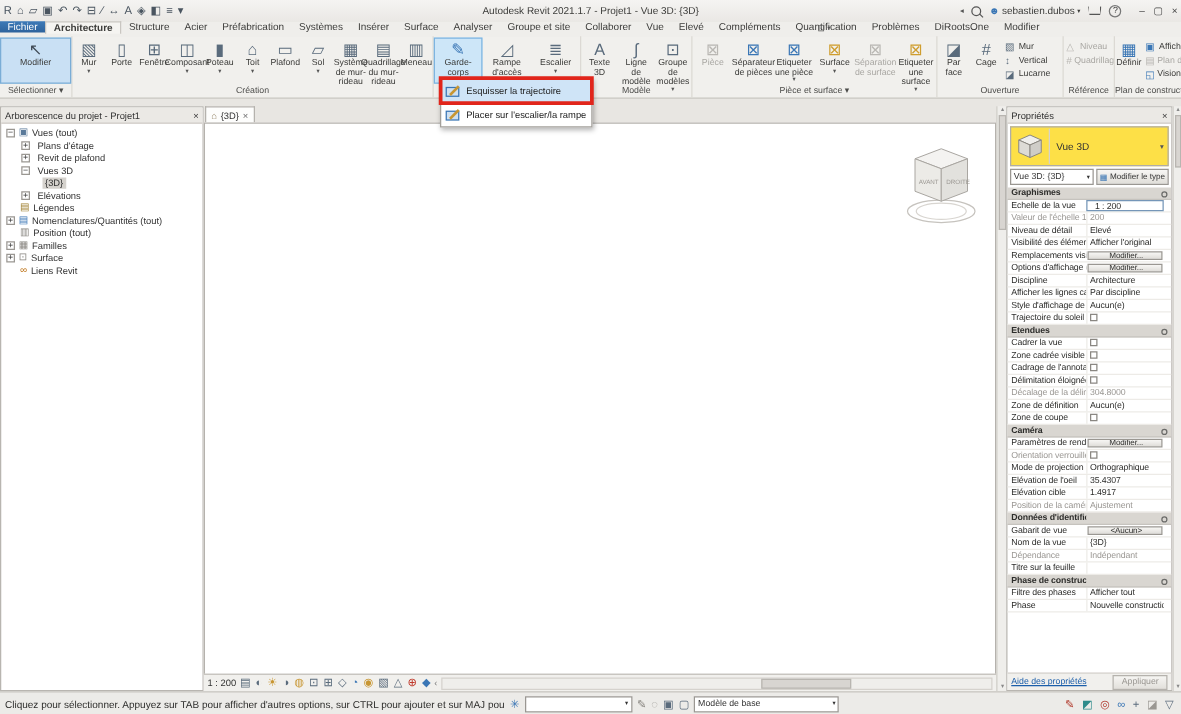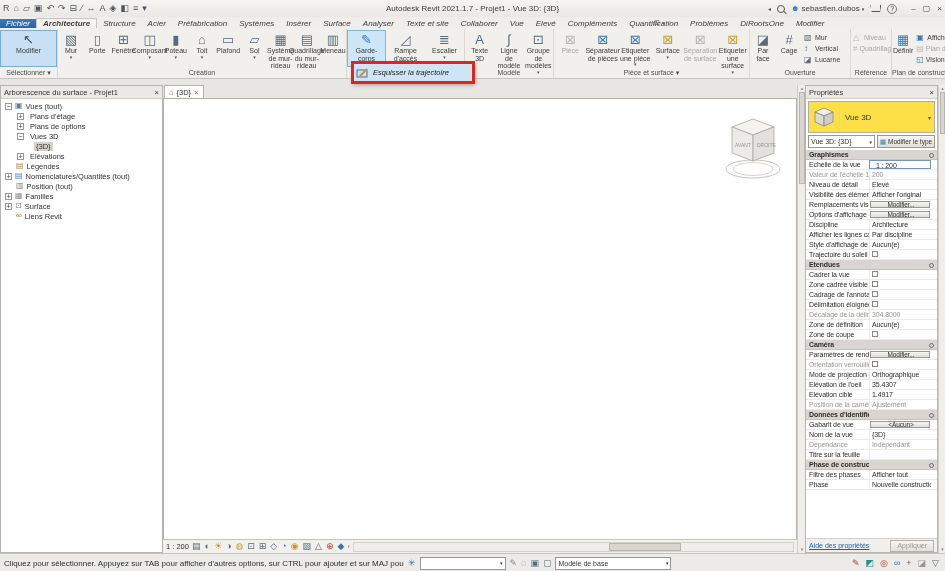--- a/index.html
+++ b/index.html
@@ -16,21 +16,21 @@
   #title{position:absolute;left:0;right:0;text-align:center;font-size:8px;color:#3c3c3a;pointer-events:none;}
   #tb-right{position:absolute;right:3px;top:0;height:17px;display:flex;align-items:center;gap:6px;background:transparent;}
   .mag{width:6px;height:6px;border:1px solid #555;border-radius:50%;position:relative;display:inline-block;}
   .mag::after{content:"";position:absolute;width:4px;height:1px;background:#555;transform:rotate(45deg);right:-3px;bottom:-1px;}
   .user-chip{display:flex;align-items:center;gap:2px;font-size:8px;color:#3c3c3a;}
   .cart{width:9px;height:6px;border:1px solid #555;border-top:none;clip-path:polygon(0 0,100% 0,88% 100%,12% 100%);display:inline-block;}
   .winbtns{display:flex;gap:7px;margin-left:8px;font-size:8px;color:#444;}
 
   
   #tabrow{position:absolute;top:17px;left:0;right:0;height:12px;background:#efeeeb;
-    display:flex;align-items:center;font-size:8px;font-style:italic;}
+    display:flex;align-items:flex-start;font-size:8px;}
   .tab{padding:0 6px;display:flex;align-items:center;color:#3c3c3a;white-space:nowrap;}
   .tab.file{background:linear-gradient(#3d7ab8,#2e639c);color:#fff;}
   .tab.active{background:#f5f4f1;border:1px solid #c9c6c1;border-bottom:none;font-weight:bold;}
   .tab-extra{margin-left:6px;display:flex;align-items:center;color:#555;font-size:7px;gap:2px;}
 
   
   #ribbon{position:absolute;top:29px;left:0;right:0;height:49px;background:#f1f0ed;
     border-bottom:1px solid #c8c5c0;display:flex;}
   .rgroup{position:relative;border-right:1px solid #dcd9d4;height:100%;flex:0 0 auto;}
   .rbtns{display:flex;height:37px;padding-top:1px;align-items:stretch;}
@@ -50,21 +50,21 @@
     white-space:nowrap;overflow:hidden;}
   .srow .ricon{font-size:8px;line-height:8px;height:auto;width:9px;}
   .srow.disabled{color:#a9a7a3;}
   .srow.disabled .ricon{color:#b9b7b3;}
 
   
   #gc-menu{position:absolute;left:352px;top:62px;width:120px;background:#fff;
     border:1px solid #a3a09b;box-shadow:1px 2px 4px rgba(0,0,0,.3);z-index:40;}
   .mitem{display:flex;align-items:center;gap:3px;height:19px;padding:0 3px;font-size:7.5px;color:#222;}
   .mitem.hl{background:#cfe4f7;}
-  .mitem.annotated{outline:3px solid #e1251b;outline-offset:-1px;font-style:italic;}
+  .mitem.annotated{outline:3px solid #e1251b;outline-offset:-1px;}
 
   
   .panel-head{height:12px;background:#ebe9e5;border-bottom:1px solid #cfccc7;
     display:flex;justify-content:space-between;align-items:center;padding:0 3px;
     font-size:7.5px;color:#333;}
   #browser{position:absolute;left:0;top:85px;width:163px;height:468px;
     background:#fff;border:1px solid #b8b5b0;box-sizing:border-box;}
   #tree{font-size:7.5px;padding-top:2px;}
   .trow{display:flex;align-items:center;height:10px;gap:3px;padding-left:4px;white-space:nowrap;}
   .trow.d1{padding-left:16px;}
@@ -200,21 +200,21 @@
       <div class="tab">
         <span>Insérer</span>
       </div>
       <div class="tab">
         <span>Surface</span>
       </div>
       <div class="tab">
         <span>Analyser</span>
       </div>
       <div class="tab">
-        <span>Texte et site</span>
+        <span>Groupe et site</span>
       </div>
       <div class="tab">
         <span>Collaborer</span>
       </div>
       <div class="tab">
         <span>Vue</span>
       </div>
       <div class="tab">
         <span>Elevé</span>
       </div>
@@ -374,45 +374,52 @@
   <div id="gc-menu">
 
       <div class="mitem hl annotated">
         <svg width="14" height="12" viewBox="0 0 14 12">
           <rect x="1" y="3" width="10" height="7" fill="#cfe0f0" stroke="#3a76b5" stroke-width="1"></rect>
           <line x1="4" y1="9" x2="11" y2="2" stroke="#c89632" stroke-width="2"></line>
         </svg>
         <span>Esquisser la trajectoire</span>
       </div>
 
+      <div class="mitem">
+        <svg width="14" height="12" viewBox="0 0 14 12">
+          <rect x="1" y="3" width="10" height="7" fill="#cfe0f0" stroke="#3a76b5" stroke-width="1"></rect>
+          <line x1="4" y1="9" x2="11" y2="2" stroke="#c89632" stroke-width="2"></line>
+        </svg>
+        <span>Placer sur l'escalier/la rampe</span>
+      </div>
     </div>
 
   <div id="browser">
     <div class="panel-head">
-      <span>Arborescence du surface - Projet1</span>
+      <span>Arborescence du projet - Projet1</span>
       <span>×</span>
     </div>
     <div id="tree">
 
         <div class="trow d0">
           <span class="texp">−</span>
           <span class="ticon" style="color: rgb(90, 122, 154);">▣</span>
           <span class="tlbl">Vues (tout)</span>
         </div>
 
         <div class="trow d1">
           <span class="texp">+</span>
           <span class="ticon"></span>
           <span class="tlbl">Plans d'étage</span>
         </div>
 
         <div class="trow d1">
           <span class="texp">+</span>
           <span class="ticon"></span>
-          <span class="tlbl">Plans de options</span>
+          <span class="tlbl">Revit de plafond</span>
         </div>
 
         <div class="trow d1">
           <span class="texp">−</span>
           <span class="ticon"></span>
           <span class="tlbl">Vues 3D</span>
         </div>
 
         <div class="trow d2 selected">
 

